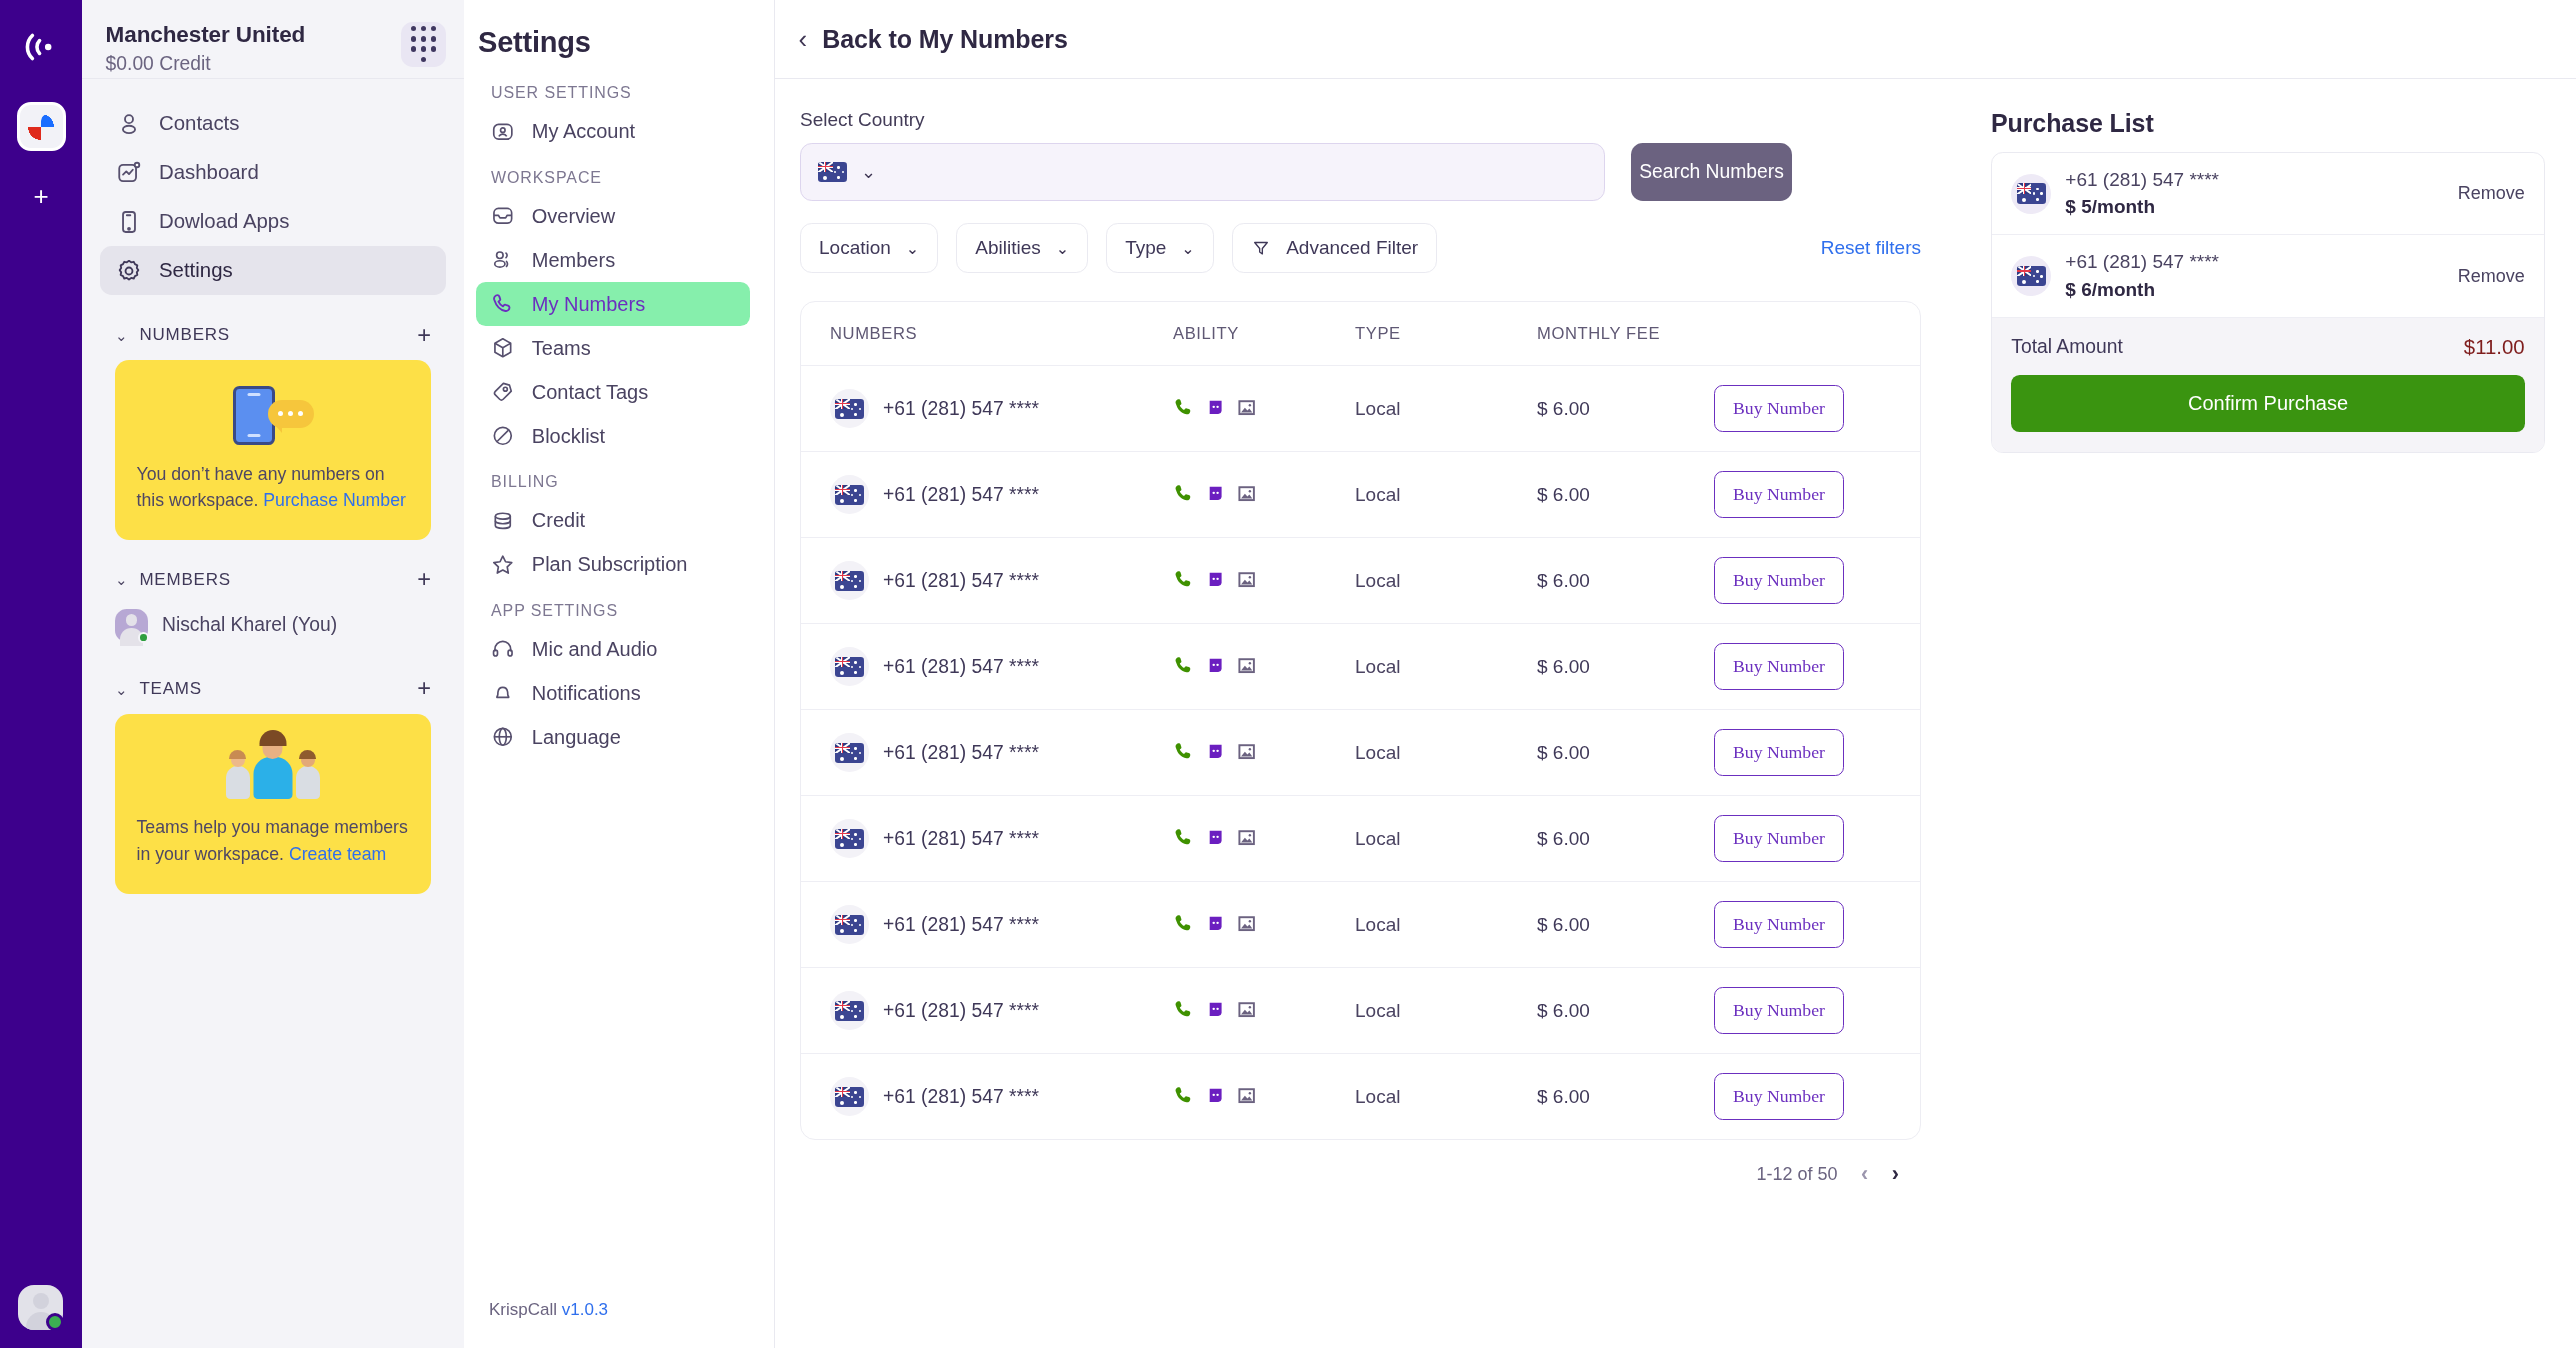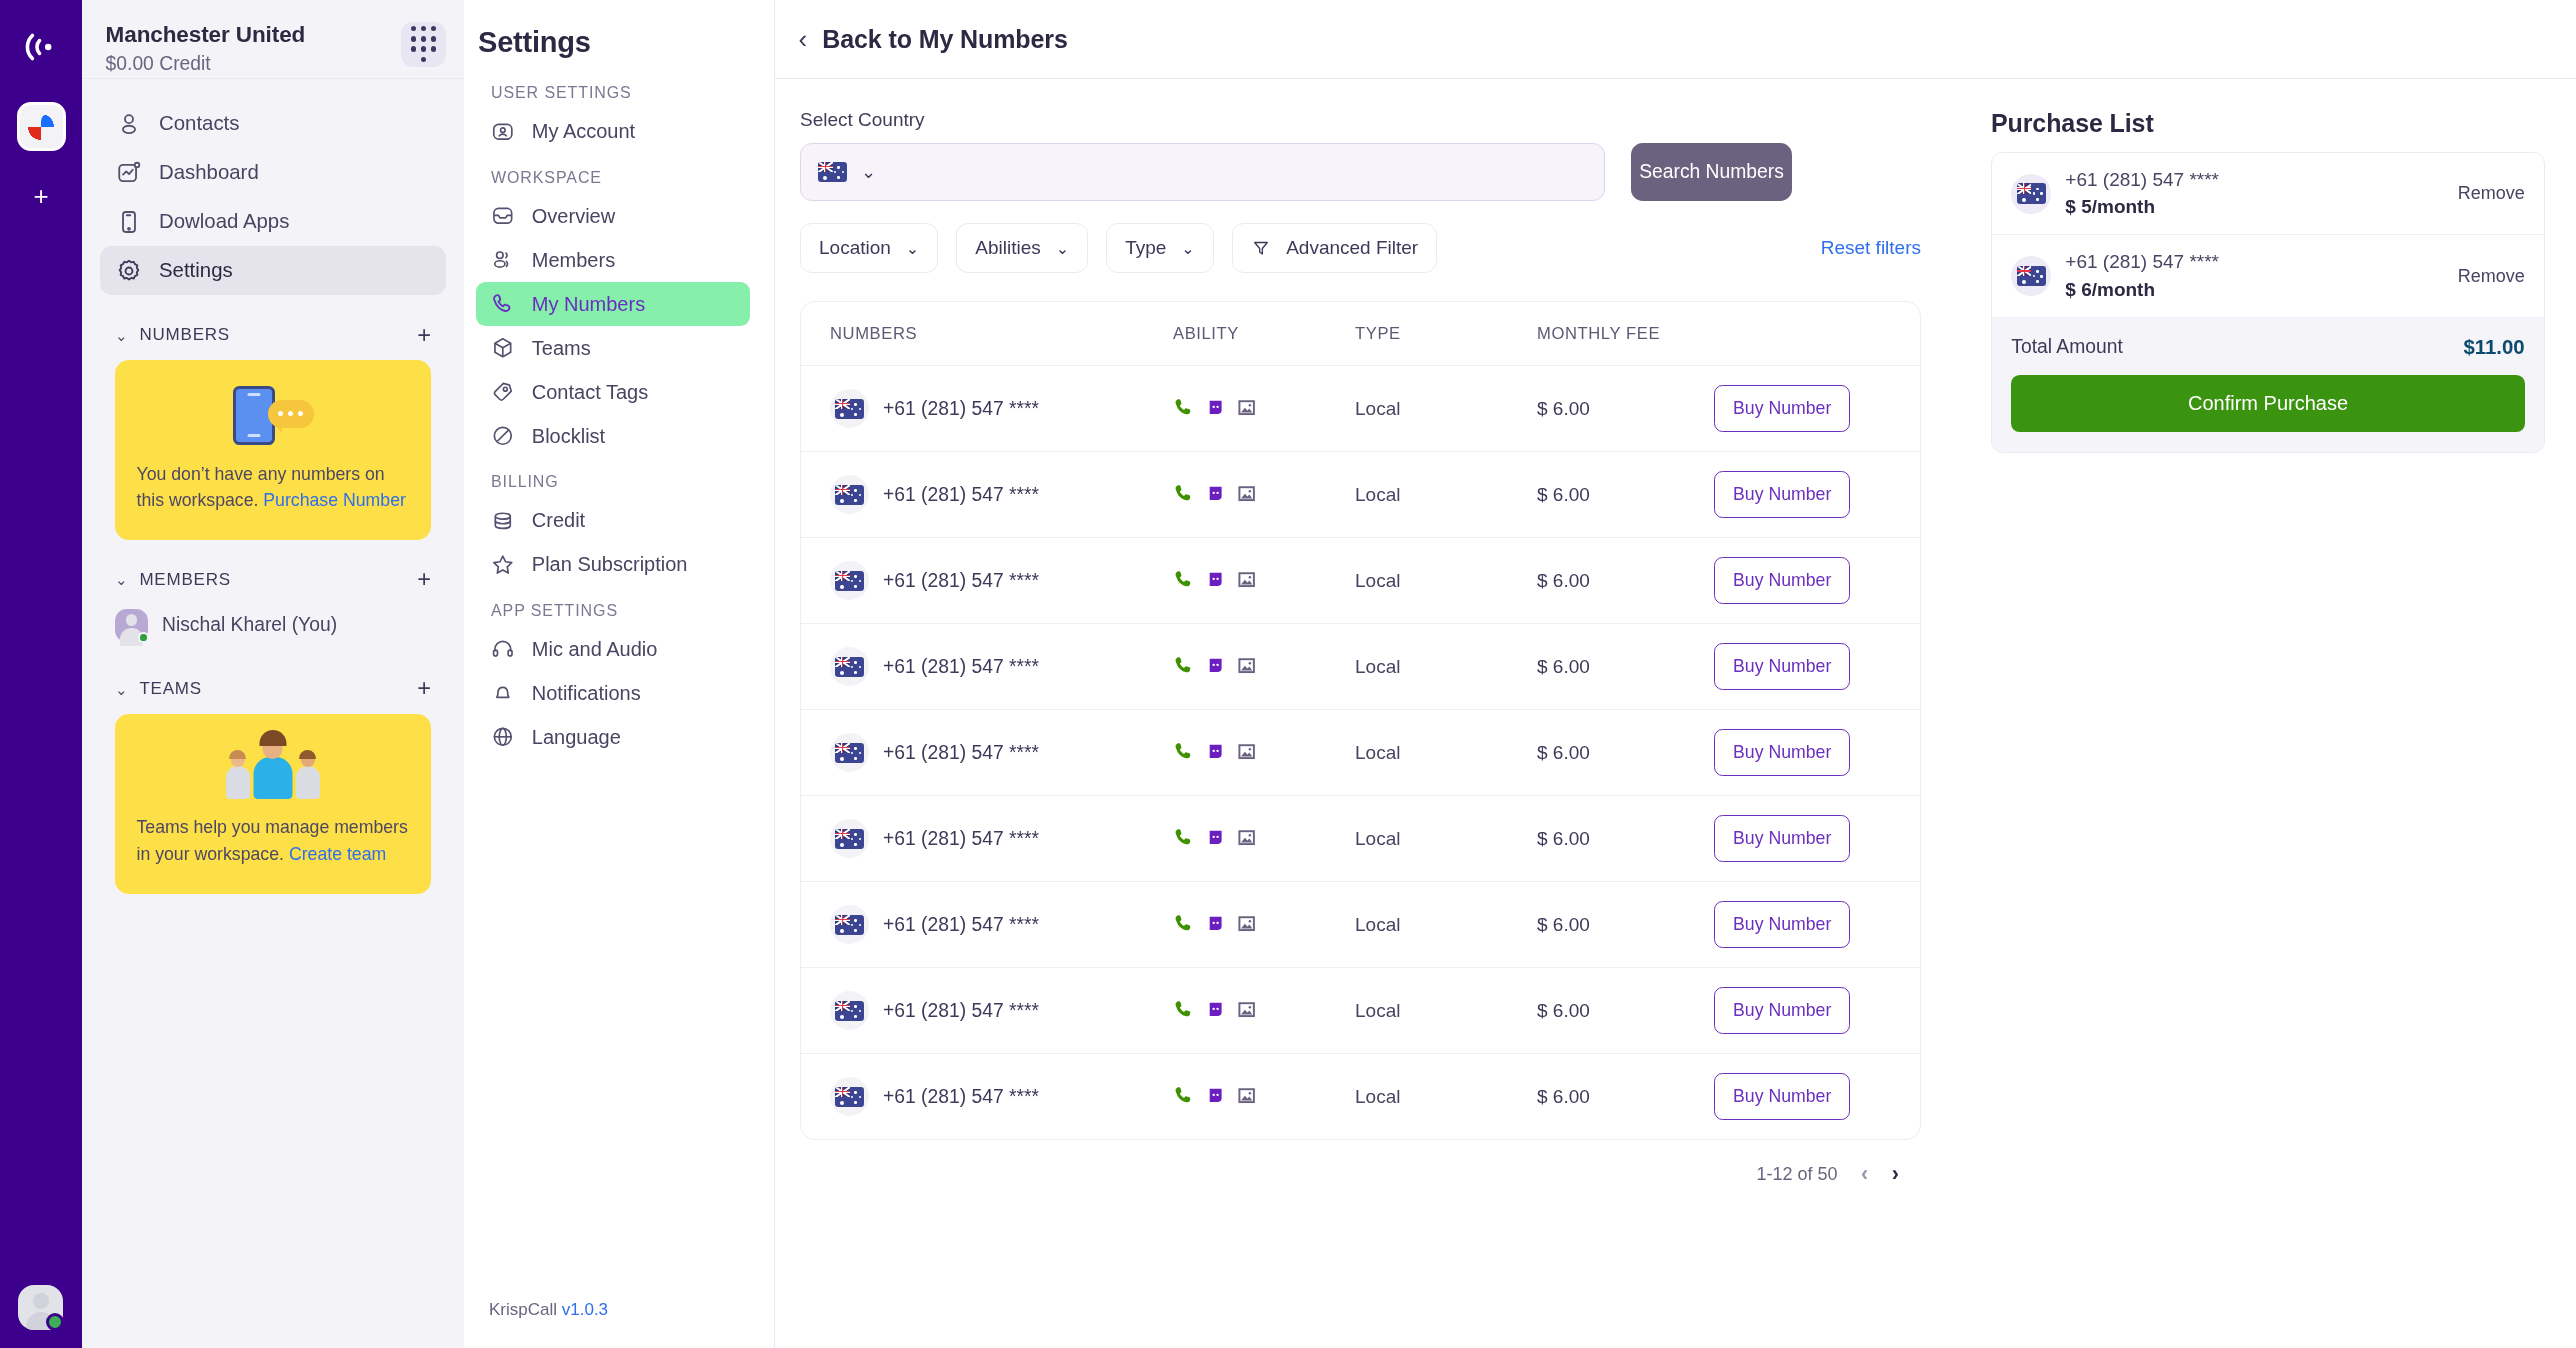--- a/index.html
+++ b/index.html
@@ -156,41 +156,41 @@
   .c-fee{flex:0 0 177px;}
   .c-act{flex:1;display:flex;justify-content:flex-start;}
   .trow{display:flex;align-items:center;height:86px;padding:0 0 0 29px;border-top:1.6px solid #eeeef4;}
   .numcell{display:flex;align-items:center;gap:14px;}
   .flag-circle{width:39px;height:39px;border-radius:50%;background:#f3f2f7;display:flex;align-items:center;justify-content:center;flex:0 0 39px;}
   .numtxt{font-size:19.3px;color:#3f3858;white-space:nowrap;}
   .abilities{display:flex;align-items:center;gap:11.8px;}
   .typetxt{font-size:19px;color:#4a4361;}
   .feetxt{font-size:19px;color:#3f3858;}
   .btn-buy{height:47px;padding:0 18px;border:1.6px solid #6b2fbf;color:#6b2fbf;background:#fff;border-radius:8.6px;
-    font-size:17.7px;font-family:Liberation Sans, sans-serif;cursor:pointer;white-space:nowrap;}
+    font-size:17.7px;font-family:Liberation Serif, serif;cursor:pointer;white-space:nowrap;}
 
   .pager{display:flex;align-items:center;justify-content:flex-end;gap:23.6px;margin-top:23.6px;margin-right:65px;padding-bottom:21.5px;}
   .pager .info{font-size:18px;color:#6b6480;}
   .pager .pgbtn{font-size:21.5px;line-height:1;cursor:pointer;font-weight:600;}
   .pager .prev{color:#9b95ad;}
   .pager .next{color:#2f2843;}
 
   
   .pl-title{font-size:25px;font-weight:700;color:#2f2843;margin-bottom:14px;letter-spacing:-0.1px;}
   .pl-card{border:1.6px solid #eaeaf1;border-radius:11.8px;overflow:hidden;background:#fff;}
   .pl-item{display:flex;align-items:center;padding:16px 19.3px 16px 19.3px;border-bottom:1.6px solid #eeeef4;gap:14px;}
   .pl-item .fc{width:40px;height:40px;border-radius:50%;background:#eeeaf6;display:flex;align-items:center;justify-content:center;flex:0 0 40px;}
   .pl-item .info{flex:1;min-width:0;}
   .pl-item .n{font-size:19px;color:#4a4361;margin-bottom:5.4px;}
   .pl-item .p{font-size:19px;color:#2f2843;font-weight:700;}
   .pl-item .rm{font-size:18px;color:#4a4361;cursor:pointer;}
   .pl-total{background:#f5f4f8;padding:18px 19.3px 20.4px 19.3px;}
   .pl-total .line{display:flex;align-items:center;justify-content:space-between;margin-bottom:16px;}
   .pl-total .lt{font-size:19.3px;color:#3f3858;}
-  .pl-total .am{font-size:20.4px;font-weight:700;color:#0c4a6e;}
+  .pl-total .am{font-size:20.4px;font-weight:400;color:#7f1d1d;}
   .btn-confirm{width:100%;height:57px;background:#3a9410;color:#fff;border:none;border-radius:8.6px;
     font-size:20px;font-family:inherit;cursor:pointer;}
 </style>
 </head>
 <body>
 
 <div class="app">
 
   <div class="rail">
     <div class="rail-logo">

